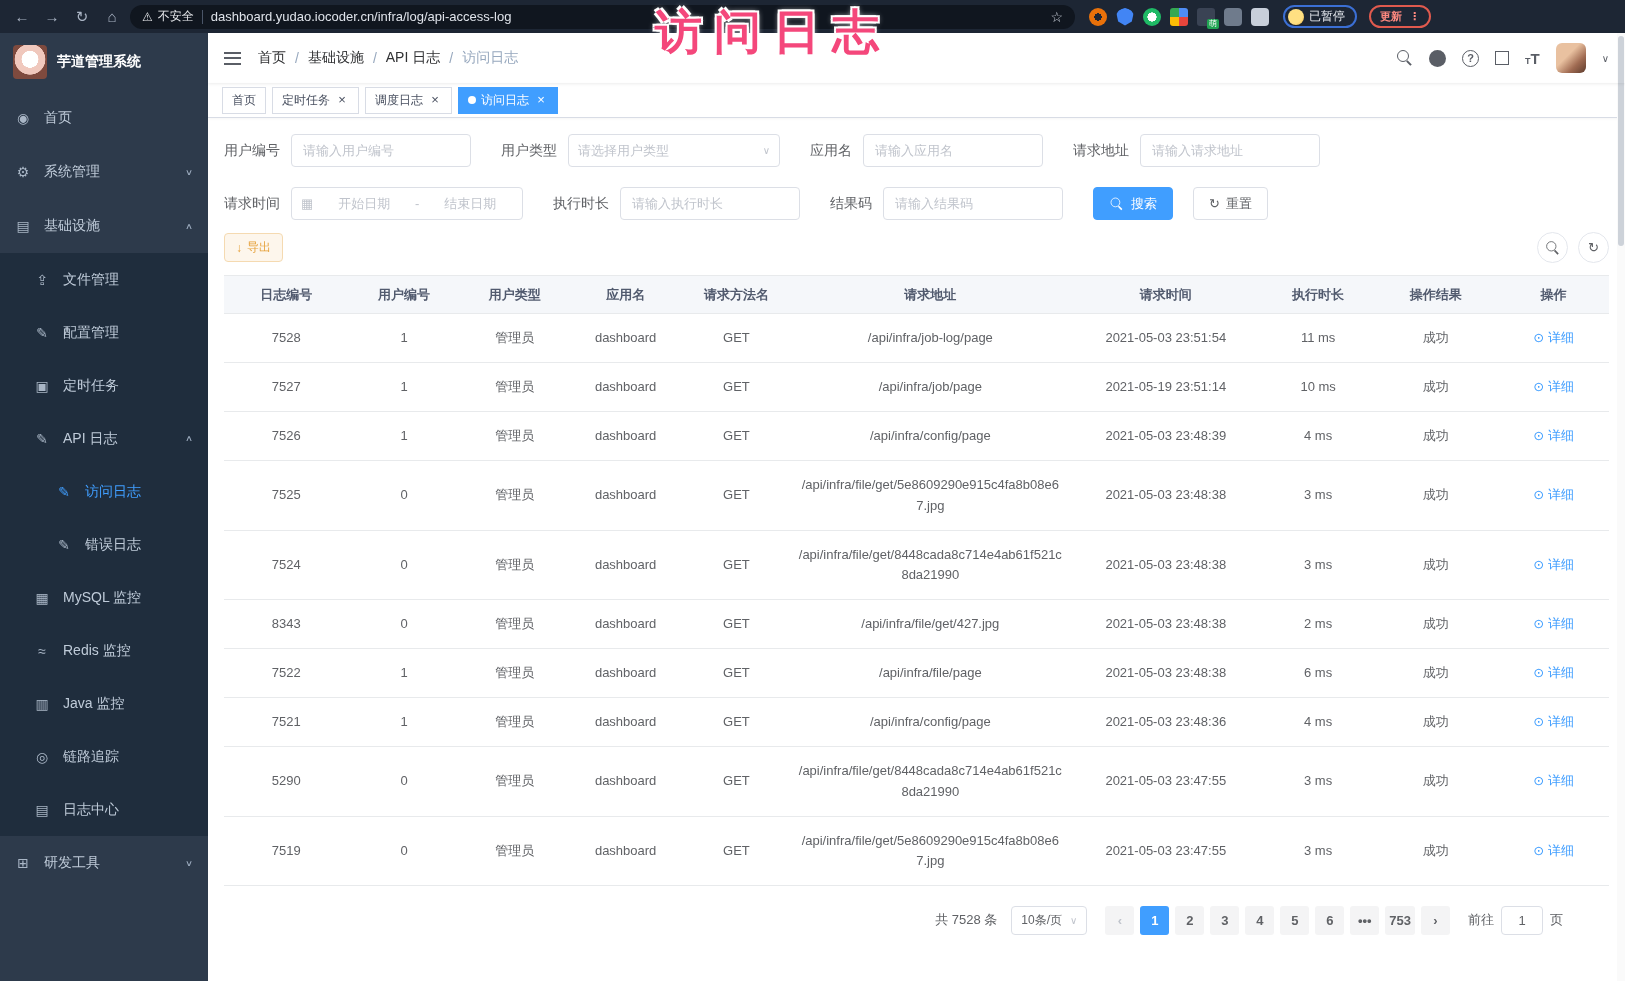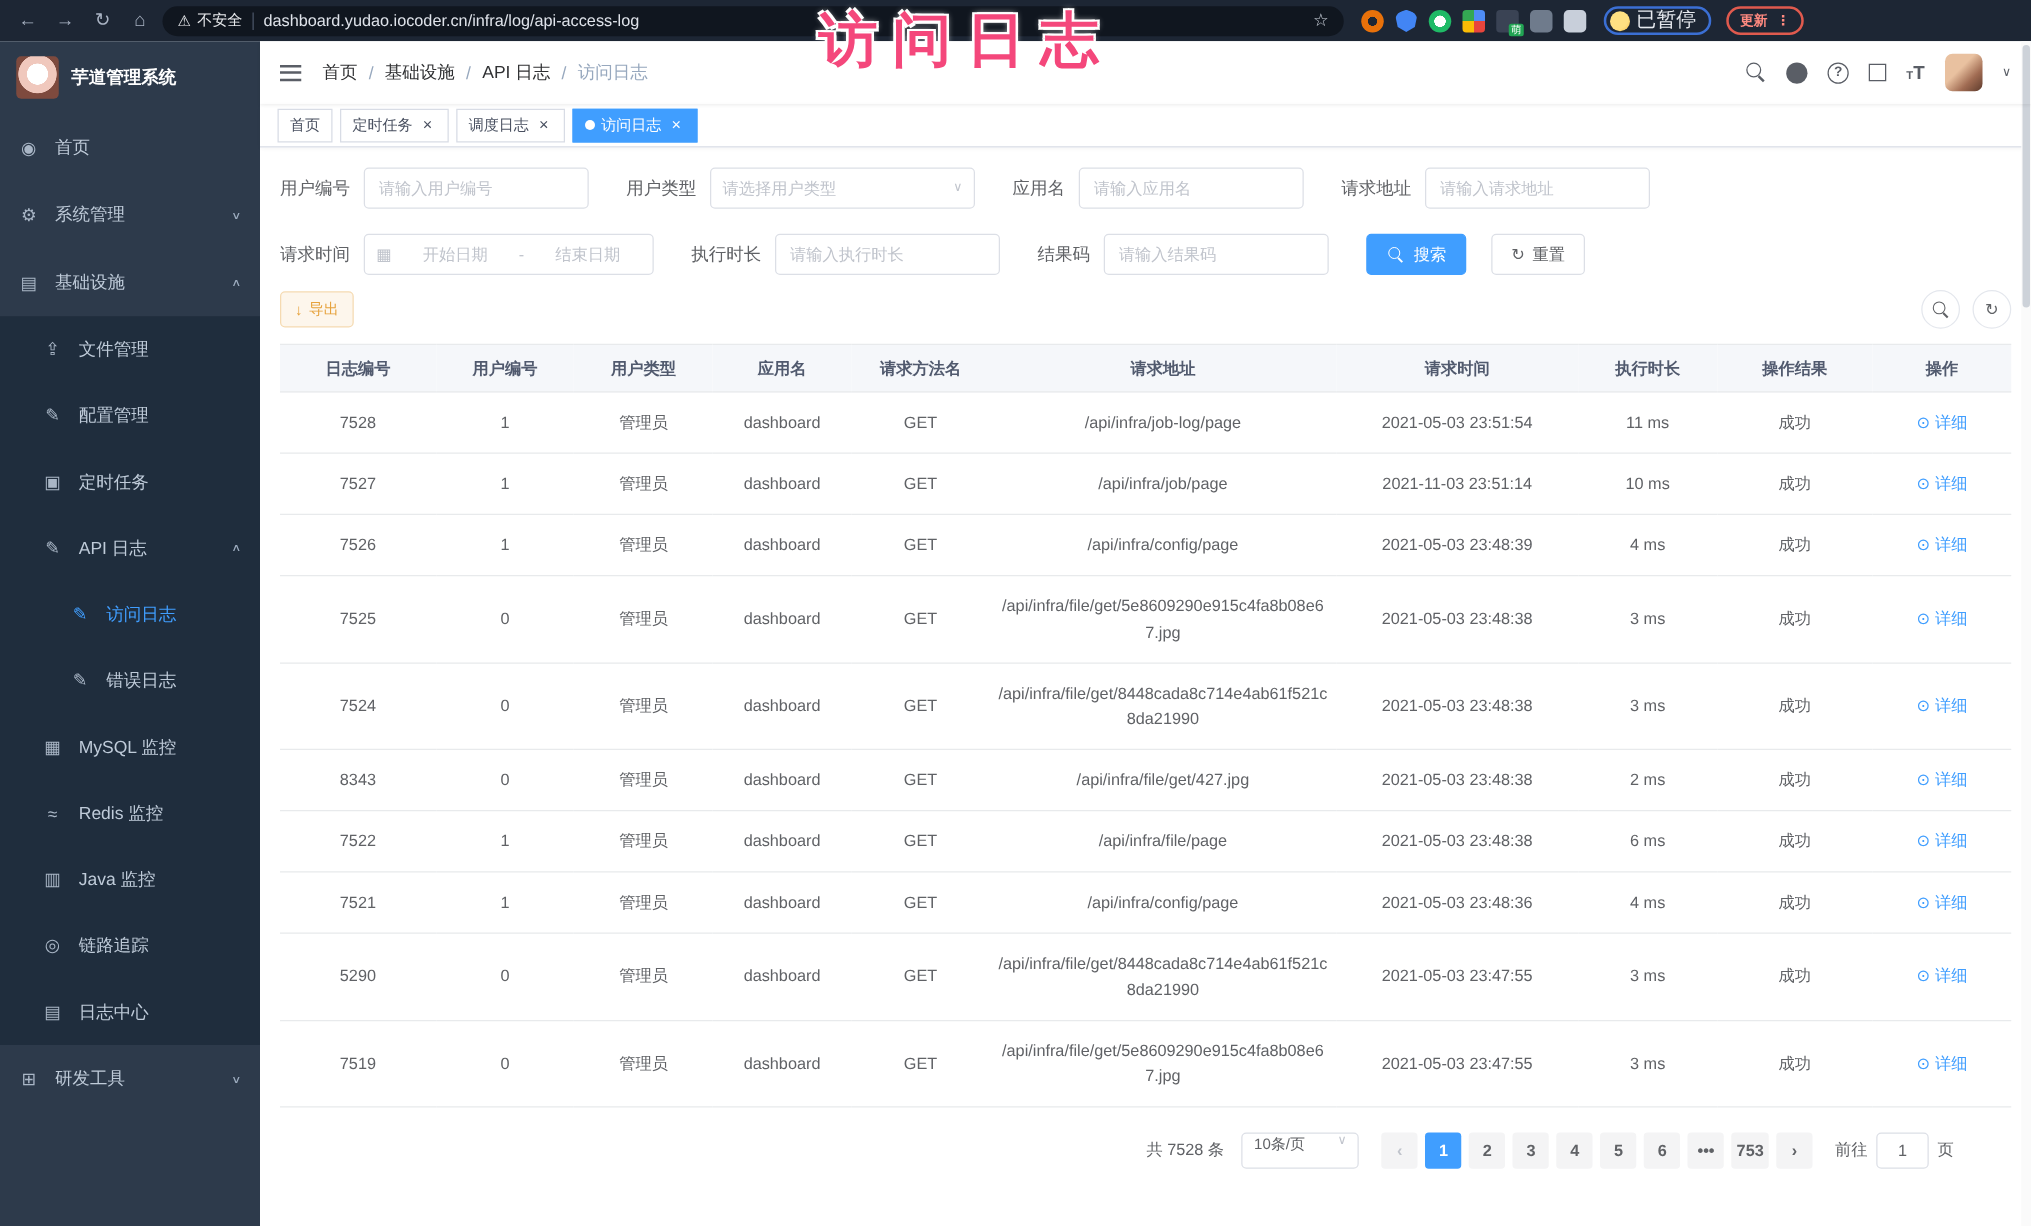--- a/index.html
+++ b/index.html
@@ -17,21 +17,21 @@
   .ext-row { display:flex; align-items:center; gap:9px; margin-left:8px; }
   .ext { width:18px; height:18px; border-radius:50%; position:relative; flex-shrink:0; }
   .ext.donut { background:radial-gradient(circle,#1d2634 0 28%,#e8710a 30%); }
   .ext.shield { background:#4285f4; clip-path:polygon(50% 0,100% 22%,88% 78%,50% 100%,12% 78%,0 22%); }
   .ext.green { background:radial-gradient(circle at 50% 50%, #fff 0 35%, #1fba66 37%); }
   .ext.grid { border-radius:3px; background:conic-gradient(#4f8df5 0 25%, #e8453c 0 50%, #fbbc05 0 75%, #34a853 0); }
   .ext.dark { border-radius:3px; background:#3a4354; }
   .ext .badge { position:absolute; right:-4px; bottom:-3px; background:#21a453; color:#fff; font-size:8px; line-height:10px; padding:0 2px; border-radius:2px; }
   .ext.person { background:#6f7b8c; border-radius:4px; }
   .ext.puzzle { background:#c8cfda; border-radius:4px; }
-  .paused-pill { height:23px; border:2px solid #3b6fd4; border-radius:13px; color:#e6e9ef; display:flex; align-items:center; gap:5px; padding:0 10px 0 3px; font-size:16px; margin-left:8px; flex-shrink:0; }
+  .paused-pill { height:23px; border:2px solid #3b6fd4; border-radius:13px; color:#e6e9ef; display:flex; align-items:center; gap:5px; padding:0 10px 0 3px; font-size:12px; margin-left:8px; flex-shrink:0; }
   .emoji-face { width:16px; height:16px; border-radius:50%; background:radial-gradient(circle at 35% 35%, #ffe082 0 60%, #f6b73c); }
   .update-pill { height:23px; border:2px solid #e05a4e; border-radius:13px; color:#ff8a80; display:flex; align-items:center; padding:0 9px; gap:7px; font-size:11px; font-weight:bold; margin-left:6px; flex-shrink:0; }
 
   
   .watermark { position:absolute; top:1px; left:655px; z-index:50; font-size:47px; font-weight:bold; letter-spacing:12px; color:#f4477b;
     text-shadow:-2px -2px 0 #fff, 2px -2px 0 #fff, -2px 2px 0 #fff, 2px 2px 0 #fff, 0 0 6px #fff; pointer-events:none; }
 
   
   .app { display:flex; height:948px; }
   .sidebar { width:208px; flex-shrink:0; background:#2d3a4b; color:#bfcbd9; font-size:14px; overflow:hidden; }
@@ -99,21 +99,21 @@
   table.log-table { width:100%; border-collapse:collapse; font-size:13px; color:#606266; text-align:center; table-layout:fixed; }
   .log-table thead th { background:#f5f7fa; color:#515a6e; font-weight:bold; height:38px; border-top:1px solid #e8eaec; border-bottom:1px solid #e8eaec; padding:0 6px; }
   .log-table tbody td { border-bottom:1px solid #e8eaec; padding:14px 6px; vertical-align:middle; line-height:1.55; }
   .url-wrap { word-break:break-all; max-width:285px; margin:0 auto; }
   .detail-link { color:#409eff; display:inline-flex; align-items:center; gap:4px; cursor:pointer; }
   .i-eye { font-size:13px; }
 
   
   .pagination { display:flex; align-items:center; justify-content:flex-end; margin-top:20px; padding-right:46px; font-size:13px; color:#606266; gap:6px; }
   .total-text { margin-right:8px; }
-  .page-size { width:94px; height:29px; border:1px solid #dcdfe6; border-radius:4px; display:flex; justify-content:space-between; padding:0 9px; font-size:12px; color:#606266; cursor:pointer; margin-right:12px; }
+  .page-size { width:76px; height:29px; border:1px solid #dcdfe6; border-radius:4px; display:flex; align-items:center; justify-content:space-between; padding:0 9px; font-size:12px; color:#606266; cursor:pointer; margin-right:12px; }
   .page-size .caret { color:#c0c4cc; }
   .pg { min-width:29px; height:29px; line-height:29px; background:#f4f4f5; border-radius:3px; text-align:center; font-weight:600; padding:0 4px; cursor:pointer; }
   .pg.active { background:#409eff; color:#fff; }
   .pg.prev { color:#c0c4cc; }
   .goto { display:flex; align-items:center; gap:7px; margin-left:12px; }
   .goto-input { width:42px; height:29px; border:1px solid #dcdfe6; border-radius:4px; text-align:center; font-size:13px; color:#606266; outline:none; }
 
   
   .scrollbar { position:absolute; right:0; top:33px; bottom:0; width:8px; background:#fafafa; }
   .scrollbar .thumb { width:6px; margin:3px auto 0; height:210px; background:#cdd2d9; border-radius:3px; }
@@ -388,21 +388,21 @@
             </tr>
             <tr>
               <td>7527</td>
               <td>1</td>
               <td>管理员</td>
               <td>dashboard</td>
               <td>GET</td>
               <td>
                 <div class="url-wrap">/api/infra/job/page</div>
               </td>
-              <td>2021-11-03 23:51:14</td>
+              <td>2021-05-19 23:51:14</td>
               <td>10 ms</td>
               <td>成功</td>
               <td><span class="detail-link">
                   <span class="i-eye">⊙</span>
                   <span>详细</span>
                 </span></td>
             </tr>
             <tr>
               <td>7526</td>
               <td>1</td>

